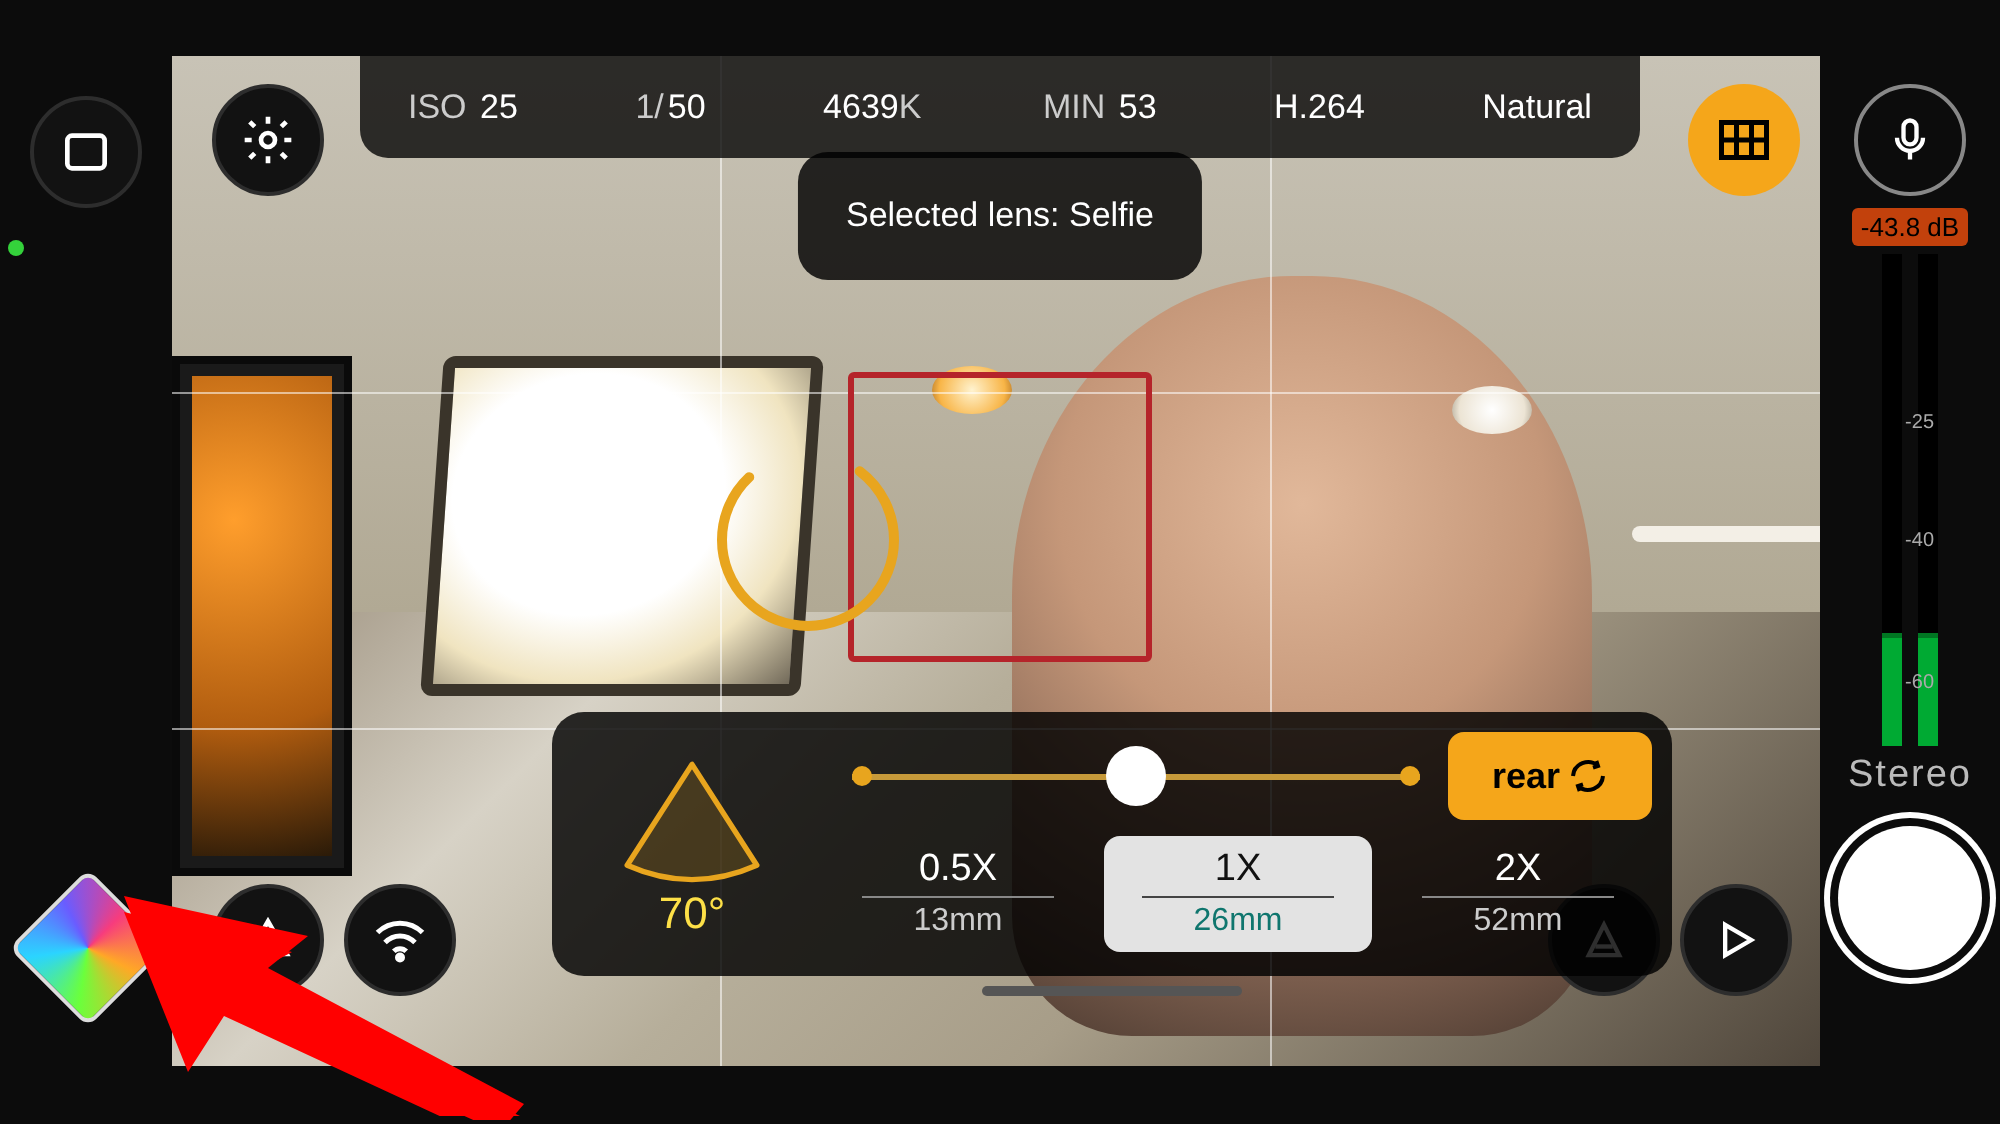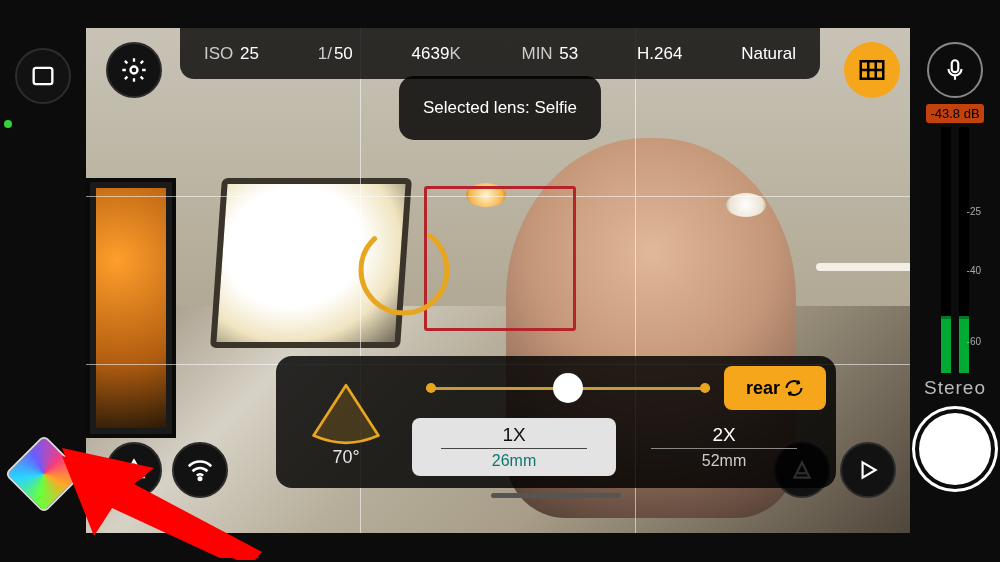--- a/index.html
+++ b/index.html
@@ -104,21 +104,21 @@
   .grid-btn svg { stroke:#000; }
 
   
   .mic-btn { margin-top:42px; width:56px; height:56px; border-radius:50%; border:2px solid #888; display:flex; align-items:center; justify-content:center; }
   .db-badge { margin-top:6px; background:#c2410c; color:#000; font-size:13px; padding:2px 4px; border-radius:3px; }
   .meters {
     margin-top:4px; width:60px; height:246px; position:relative;
     display:flex; justify-content:center; gap:8px; align-items:flex-end;
   }
   .meter-scale { position:absolute; right:2px; top:0; height:100%; width:100%; }
-  .meter-scale span { position:absolute; right:2px; font-size:10px; color:#aaa; }
+  .meter-scale span { position:absolute; right:16px; font-size:10px; color:#aaa; }
   .mbar { width:10px; height:100%; background:linear-gradient(to top,#0a3 0%,#0a3 22%,#072 22%,#072 23%,#000 23%); }
   .stereo-label { color:#bbb; font-size:19px; margin-top:4px; letter-spacing:1px;}
   .record-btn {
     margin-top:14px; width:72px; height:72px; border-radius:50%; background:#fff;
     box-shadow: 0 0 0 4px #0c0c0c, 0 0 0 7px #fff;
   }
 
   
   .play-btn, .a-btn {
     position:absolute; bottom:64px; width:56px; height:56px; border-radius:50%;
@@ -131,21 +131,21 @@
   
   .lens-panel {
     position:absolute; left:276px; top:356px; width:560px; height:132px;
     background: rgba(0,0,0,0.82); border-radius:16px;
     display:flex; align-items:stretch; padding:8px 10px; gap:6px;
   }
   .fov-display {
     width:120px; display:flex; flex-direction:column; align-items:center; justify-content:center;
   }
   .fov-display svg { width:90px; height:74px; }
-  .fov-deg { color:#e5e5e5; font-size:18px; margin-top:-4px; }
+  .fov-deg { color:#fde047; font-size:22px; margin-top:-4px; }
   .lens-right { flex:1; display:flex; flex-direction:column; gap:6px; }
   .zoom-row { display:flex; align-items:center; gap:0; height:48px; }
   .zoom-slider { flex:1; height:48px; display:flex; align-items:center; position:relative; padding:0 14px;}
   .zoom-track { height:3px; width:100%; background:#c79a3a; position:relative; }
   .zoom-track .dot { width:10px; height:10px; background:#e8a51e; border-radius:50%; position:absolute; top:-4px; }
   .zoom-knob { position:absolute; left:50%; top:50%; transform:translate(-50%,-50%); width:30px; height:30px; background:#fff; border-radius:50%; }
   .rear-btn { width:102px; height:44px; background:#f5a61a; color:#000; font-size:18px; font-weight:600; border-radius:8px; display:flex; align-items:center; justify-content:center; gap:4px; }
   .lens-select { display:flex; gap:6px; height:58px; }
   .lens-opt { flex:1; border-radius:8px; display:flex; flex-direction:column; align-items:center; justify-content:center; color:#fff; }
   .lens-opt .zoom { font-size:19px; font-weight:500; border-bottom:1px solid #888; padding-bottom:2px; width:72%; text-align:center;}
@@ -291,20 +291,24 @@
       </div>
       <div class="rear-btn">
         <span>rear</span>
         <svg viewBox="0 0 24 24" width="20" height="20" stroke="#000" fill="none" stroke-width="2.4">
             <path d="M3 12a9 9 0 0 1 15-6M21 12a9 9 0 0 1-15 6"></path>
             <path d="M17 3l1 3-3 1M7 21l-1-3 3-1"></path>
           </svg>
       </div>
     </div>
     <div class="lens-select">
+      <div class="lens-opt">
+        <span class="zoom">0.5X</span>
+        <span class="mm">13mm</span>
+      </div>
       <div class="lens-opt sel">
         <span class="zoom">1X</span>
         <span class="mm">26mm</span>
       </div>
       <div class="lens-opt">
         <span class="zoom">2X</span>
         <span class="mm">52mm</span>
       </div>
     </div>
   </div>

